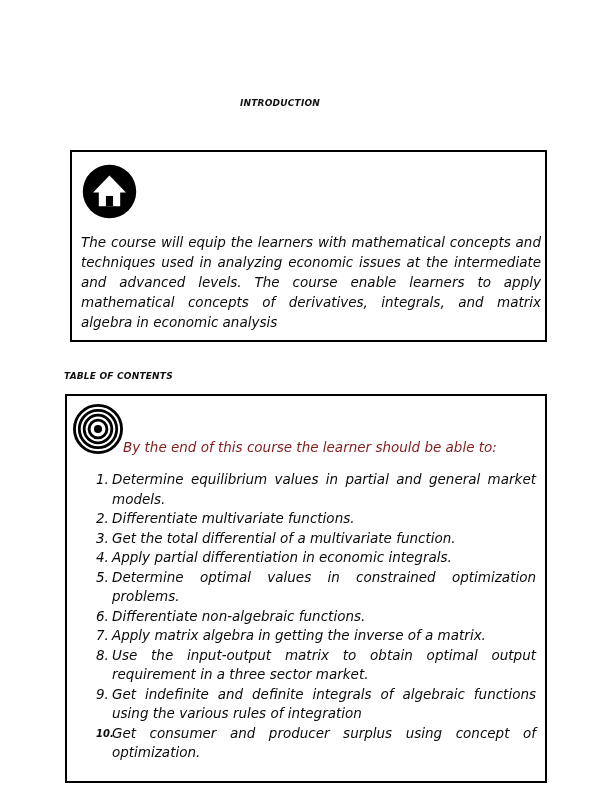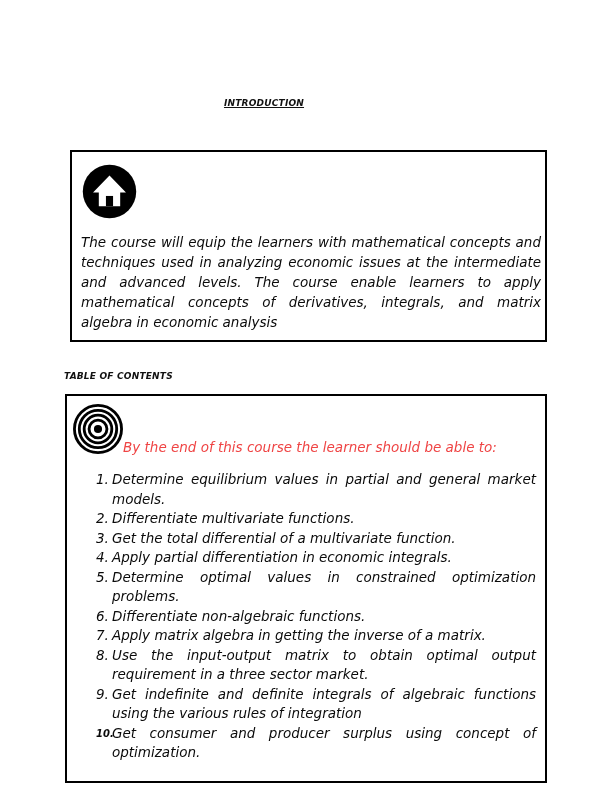--- a/index.html
+++ b/index.html
@@ -16,21 +16,21 @@
     overflow: hidden;
   }
   .heading {
     position: absolute;
     font-style: italic;
     font-weight: bold;
     font-size: 9px;
     letter-spacing: 0.2px;
     color: #111;
   }
-  .heading.center { left: 0; width: 528px; text-align: center; text-decoration: underline; }
+  .heading.center { left: 16px; width: 528px; text-align: center; }
   #intro-heading { top: 98px; }
   #objectives-heading { top: 349px; margin-top: 45px; }
   #toc-heading { top: 371px; left: 64px; }
 
   .intro-box {
     position: absolute;
     left: 70px; top: 150px;
     width: 477px; height: 192px;
     border: 2px solid #000;
     background: #fff;
@@ -56,21 +56,21 @@
     background: #fff;
   }
   .icon.target { left: 5px; top: 7px; width: 52px; height: 52px; }
   .obj-lead {
     position: absolute;
     left: 56px; top: 42px;
     width: 415px;
     font-style: italic;
     font-size: 13.5px;
     line-height: 18px;
-    color: #ef4444;
+    color: #7f1d1d;
   }
   .obj-list {
     position: absolute;
     left: 27px; top: 74px;
     width: 448px;
     list-style: none;
   }
   .obj-item {
     display: flex;
     align-items: flex-start;

